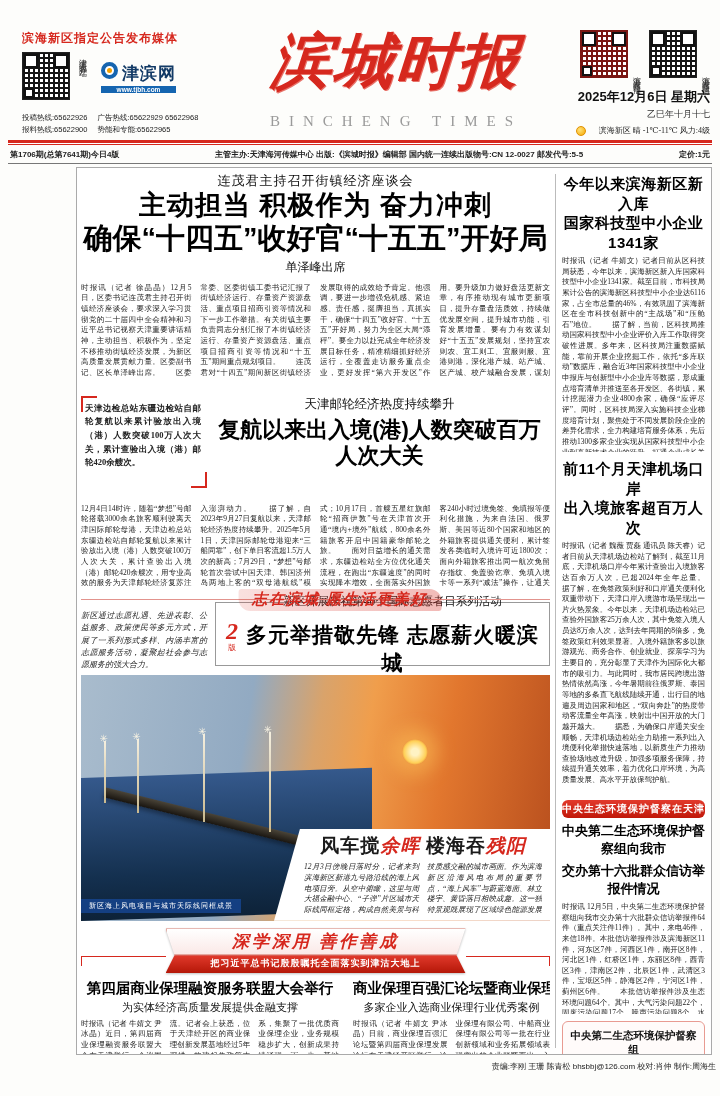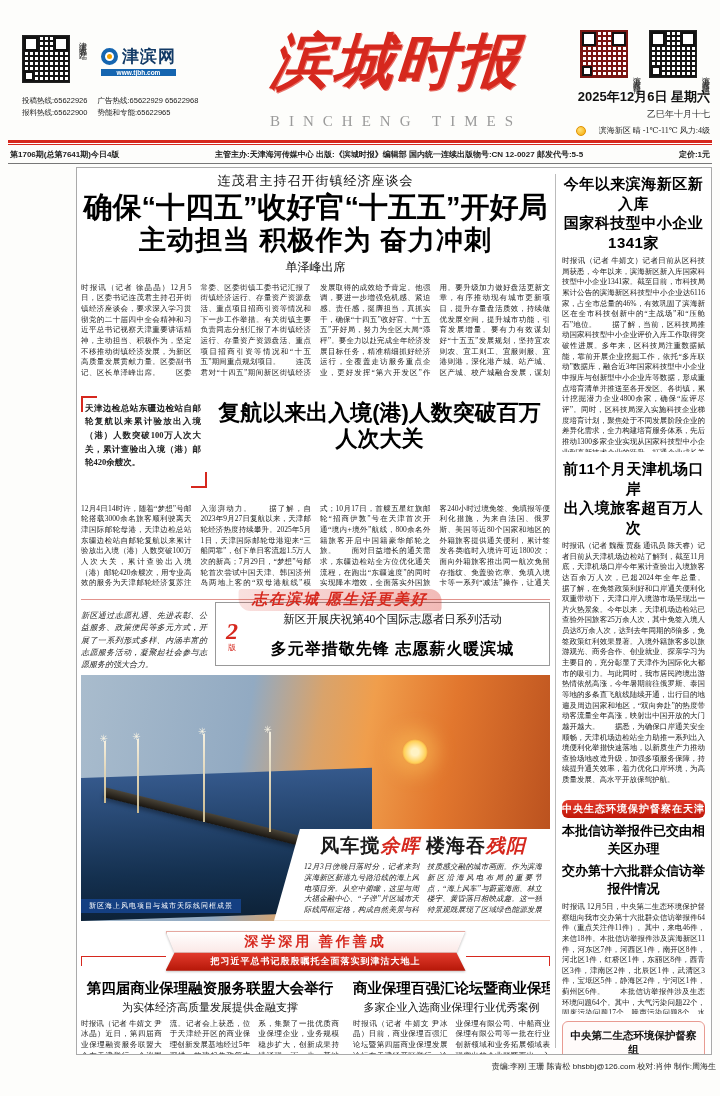--- a/index.html
+++ b/index.html
@@ -15,21 +15,21 @@
         background: repeating-linear-gradient(0deg,#151515 0 2px,transparent 2px 5px),
                     repeating-linear-gradient(90deg,#151515 0 2px,#fff 2px 5px); }
   .qr::before,.qr::after { content:""; position:absolute; width:10px; height:10px; border:2px solid #111; background:#fff; }
   .qr::before { top:1px; left:1px; }
   .qr::after { top:1px; right:1px; }
   .qr .finder { position:absolute; bottom:1px; left:1px; width:10px; height:10px; border:2px solid #111; background:#fff; }
   .qr.red { background: repeating-linear-gradient(0deg,#7a1612 0 2px,transparent 2px 5px),
                         repeating-linear-gradient(90deg,#7a1612 0 2px,#fff 2px 5px); border-color:#7a1612; }
   .vlabel { writing-mode:vertical-rl; font-size:8px; letter-spacing:2px; color:#333; height:52px; }
   .jbw { margin-left:8px; display:flex; flex-direction:column; justify-content:center; height:50px; }
-  .jbw-row { display:flex; align-items:center; gap:4px; }
+  .jbw-row { display:flex; align-items:flex-start; gap:4px; }
   .jbw-circle { width:17px; height:17px; border-radius:50%; border:4px solid #1565b0; background:#fff; position:relative; }
   .jbw-circle::after{ content:""; position:absolute; left:2px; top:2px; width:5px; height:5px; border-radius:50%; background:#f2a000;}
   .jbw-name { font-size:17px; font-weight:bold; color:#123a66; font-family:"Liberation Sans",sans-serif; letter-spacing:1px; }
   .jbw-url { background:#1565b0; color:#fff; font-size:6.5px; font-weight:bold; text-align:center; margin-top:1px; padding:0 3px; font-family:"Liberation Sans",sans-serif; }
   .hotlines { margin-top:4px; font-size:7.5px; color:#222; line-height:1.6; white-space:nowrap; font-family:"Liberation Sans",sans-serif;}
   .hotlines span { margin-right:10px; }
   .mh-center { flex:1; text-align:center; padding-top:2px; }
   .np-title { font-size:60px; line-height:1.0; font-weight:bold; color:#d6281e; font-style:italic; transform:skewX(-4deg); letter-spacing:2px; text-shadow:1px 1px 0 #e8736a; }
   .np-title-en { margin-top:21px; font-size:15px; letter-spacing:9px; color:#9a9a9a; font-family:"Liberation Serif",serif; }
   .mh-right { width:158px; text-align:right; }
@@ -76,21 +76,21 @@
   .vol { position:relative; margin-top:12px; height:64px; display:flex; gap:8px; }
   .vol::before { content:""; position:absolute; top:-3px; left:0; right:0; border-top:1px solid #e2938d; }
   .vol-banner { position:absolute; top:-13px; left:50%; transform:translateX(-38%); background:linear-gradient(100deg,rgba(214,40,30,.14),rgba(214,40,30,.32)); color:#d6281e; font-weight:bold; font-style:italic; font-size:15px; letter-spacing:2px; padding:1px 14px 2px 14px; border-radius:3px 12px 3px 12px; z-index:2; white-space:nowrap; }
   .vol-note { width:126px; font-size:8px; font-style:italic; line-height:1.55; text-align:justify; color:#222; padding-top:8px; }
   .vol-box { flex:1; border:1px solid #999; display:flex; align-items:center; gap:8px; padding:8px 10px 4px 10px; }
   .page-mark { color:#d6281e; text-align:center; line-height:1; font-family:"Liberation Serif",serif; }
   .page-num { font-size:24px; font-weight:bold; font-style:italic; display:block; }
   .page-ban { font-size:8px; display:block; margin-top:1px; }
   .vol-titles { flex:1; text-align:center; }
   .vol-kicker { font-size:11.5px; color:#111; }
-  .vol-h { font-size:16px; margin-top:12px; letter-spacing:1px; }
+  .vol-h { font-size:21px; margin-top:12px; letter-spacing:1px; }
 
   
   .photo { position:relative; margin-top:9px; height:246px; overflow:hidden;
     background:linear-gradient(100deg,#a9bccd 0%,#92aac2 34%,#d9a36b 48%,#f09e4c 58%,#e2772e 74%,#b64d1d 100%); }
   .sea { position:absolute; left:0; bottom:0; width:62%; height:58%; background:linear-gradient(#35598c,#14304f 70%,#0d2238); transform:skewY(-2deg); transform-origin:left bottom; }
   .breakwater { position:absolute; left:4%; bottom:34%; width:70%; height:10px; background:linear-gradient(#4a4438,#191510); transform:rotate(14deg); box-shadow:0 3px 4px rgba(0,0,0,.35); }
   .turbine { position:absolute; width:2px; background:linear-gradient(#f5efdf,#c9b98f); }
   .turbine::before { content:"✳"; position:absolute; top:-8px; left:-5px; font-size:10px; color:#f7f3e4; }
   .t1 { height:74px; left:12%; bottom:44%; }
   .t2 { height:88px; left:26%; bottom:40%; }
@@ -105,21 +105,21 @@
   .inset-h .redcal { color:#d6281e; font-style:italic; }
   .inset-body { margin-top:3px; font-size:7.5px; font-style:italic; line-height:1.45; text-align:justify; height:58px; overflow:hidden; }
 
   
   .ribbon-row { margin-top:10px; display:flex; align-items:center; height:40px; }
   .ribbon-rule { flex:1; border-top:1px solid #d6281e; position:relative; top:6px; }
   .ribbon-rule::after { content:""; position:absolute; top:-1px; width:1px; height:10px; background:#d6281e; }
   .ribbon-rule.l::after { left:0; }
   .ribbon-rule.r::after { right:0; }
   .ribbon { width:300px; filter:drop-shadow(0 1px 1px rgba(0,0,0,.25)); }
-  .ribbon-top { background:linear-gradient(#fff,#fbe9e7); border:1px solid #e5a79f; text-align:center; color:#d6281e; font-weight:bold; font-size:14px; letter-spacing:3px; padding:1px 0; clip-path:polygon(0 0,100% 0,97% 100%,3% 100%); }
+  .ribbon-top { background:linear-gradient(#fff,#fbe9e7); border:1px solid #e5a79f; text-align:center; color:#d6281e; font-weight:bold; font-style:italic; font-size:17px; letter-spacing:3px; padding:1px 0; clip-path:polygon(0 0,100% 0,97% 100%,3% 100%); }
   .ribbon-bot { background:linear-gradient(#e23a2c,#b51708); color:#fff; text-align:center; font-size:9px; font-weight:bold; letter-spacing:1px; padding:2px 0 3px 0; clip-path:polygon(3% 0,97% 0,100% 100%,0 100%); font-family:"Liberation Sans",sans-serif;}
 
   
   .bottom-row { display:flex; gap:14px; margin-top:8px; }
   .bot-art { overflow:hidden; }
   .bot-art.a { width:258px; }
   .bot-art.b { flex:1; }
   .bot-h { font-size:14.5px; white-space:nowrap; }
   .bot-deck { text-align:center; font-size:11px; margin-top:2px; color:#111; }
   .bot-body { margin-top:4px; height:72px; overflow:hidden; }
@@ -137,20 +137,21 @@
   .hot-box { border:1px solid #e89b92; border-radius:6px; background:#fffbfa; padding:6px 7px 4px 7px; margin-bottom:7px; }
   .hot-title { text-align:center; font-weight:bold; font-size:10.5px; line-height:1.35; font-family:"Liberation Sans",sans-serif; color:#111; }
 
   .footer { margin:6px 4px 0 0; text-align:right; font-size:8px; color:#222; font-family:"Liberation Sans",sans-serif; }
 </style>
 </head>
 <body>
 
 <div class="masthead">
   <div class="mh-left">
+    <div class="tagline">滨海新区指定公告发布媒体</div>
     <div class="mh-logos">
       <div class="qr">
           <span class="finder"></span>
         </div>
       <div class="vlabel">津滨海客户端</div>
       <div class="jbw">
         <div class="jbw-row">
           <span class="jbw-circle"></span>
           <span class="jbw-name">津滨网</span>
         </div>
@@ -199,30 +200,31 @@
   <span>主管主办:天津海河传媒中心  出版:《滨城时报》编辑部  国内统一连续出版物号:CN 12-0027  邮发代号:5-5</span>
   <span>定价:1元</span>
 </div>
 
 <div class="frame">
 
   <div class="main-col">
 
     <div>
       <div class="kicker">连茂君主持召开街镇经济座谈会</div>
+      <div class="hl lead-h1">主动担当 积极作为 奋力冲刺</div>
       <div class="hl lead-h2">确保“十四五”收好官“十五五”开好局</div>
-      <div class="hl lead-h1">主动担当 积极作为 奋力冲刺</div>
       <div class="deck">单泽峰出席</div>
       <div class="tiny cols-4 lead-body">时报讯（记者 徐晶晶）12月5日，区委书记连茂君主持召开街镇经济座谈会，要求深入学习贯彻党的二十届四中全会精神和习近平总书记视察天津重要讲话精神，主动担当、积极作为，坚定不移推动街镇经济发展，为新区高质量发展贡献力量。区委副书记、区长单泽峰出席。　　区委常委、区委街镇工委书记汇报了街镇经济运行、存量资产资源盘活、重点项目招商引资等情况和下一步工作举措。有关街镇主要负责同志分别汇报了本街镇经济运行、存量资产资源盘活、重点项目招商引资等情况和“十五五”期间重点规划项目。　　连茂君对“十四五”期间新区街镇经济发展取得的成效给予肯定。他强调，要进一步增强危机感、紧迫感、责任感，挺膺担当，真抓实干，确保“十四五”收好官、“十五五”开好局，努力为全区大局“添秤”。要全力以赴完成全年经济发展目标任务，精准精细抓好经济运行，全覆盖走访服务重点企业，更好发挥“第六开发区”作用。要升级加力做好盘活更新文章，有序推动现有城市更新项目，提升存量盘活质效，持续做优发展空间，提升城市功能，引育发展增量。要有力有效谋划好“十五五”发展规划，坚持宜农则农、宜工则工、宜服则服、宜港则港，深化港产城、站产城、区产城、校产城融合发展，谋划好区域特色发展文章，围绕开发区主导产业和龙头企业，谋划好成龙配套发展文章；围绕人民群众的“医、养、学、体、文、旅”需求，谋划好生活性服务业发展文章。要全心全力充分激发街镇发展动能、势能和专能，坚持业绩导向，科学精准完善考核体系，强化学习培训和实践锻炼，全面提升抓经济、抓盘活、抓招商的能力水平，以实干实绩推动街镇经济发展不断取得新突破。　　区领导罗平、魏彬参加。</div>
     </div>
 
     <div class="cruise">
       <div class="cruise-head">
         <div class="pull-quote">天津边检总站东疆边检站自邮轮复航以来累计验放出入境（港）人数突破100万人次大关，累计查验出入境（港）邮轮420余艘次。</div>
         <div class="cruise-titles">
+          <div class="cruise-kicker">天津邮轮经济热度持续攀升</div>
           <div class="hl cruise-h">复航以来出入境(港)人数突破百万人次大关</div>
         </div>
       </div>
       <div class="tiny cols-4 cruise-body">12月4日14时许，随着“梦想”号邮轮搭载3000余名旅客顺利驶离天津国际邮轮母港，天津边检总站东疆边检站自邮轮复航以来累计验放出入境（港）人数突破100万人次大关，累计查验出入境（港）邮轮420余艘次，用专业高效的服务为天津邮轮经济复苏注入澎湃动力。　　据了解，自2023年9月27日复航以来，天津邮轮经济热度持续攀升。2025年5月1日，天津国际邮轮母港迎来“三船同靠”，创下单日客流超1.5万人次的新高；7月29日，“梦想”号邮轮首次尝试中国天津、韩国济州岛两地上客的“双母港航线”模式；10月17日，首艘五星红旗邮轮“招商伊敦”号在天津首次开通“境内+境外”航线，800余名外籍旅客开启中国籍豪华邮轮之旅。　　面对日益增长的通关需求，东疆边检站全方位优化通关流程，在跑出“东疆速度”的同时实现降本增效，全面落实外国旅客240小时过境免签、免填报等便利化措施，为来自法国、俄罗斯、美国等近80个国家和地区的外籍旅客提供通关便利，累计签发各类临时入境许可近1800次；面向外籍旅客推出同一航次免留存指纹、免盖验讫章、免填入境卡等一系列“减法”操作，让通关全流程更加高效，确保邮轮在港期间运营效率和安全。　　从“海洋旋律”号275天环球航线抵达天津接待1800余名国际游客，到“爱达·地中海”号回归推动母港重回“双邮轮”运营模式，东疆边检站的服务保障能力随邮轮经济复苏持续提升。</div>
     </div>
 
     <div class="vol">
       <div class="vol-banner">志在滨城 愿生活更美好</div>
       <div class="vol-note">新区通过志愿礼遇、先进表彰、公益服务、政策便民等多元方式，开展了一系列形式多样、内涵丰富的志愿服务活动，凝聚起社会参与志愿服务的强大合力。</div>
       <div class="vol-box">
@@ -287,21 +289,21 @@
     </div>
 
     <div class="r-art">
       <div class="hl r-h">前11个月天津机场口岸</div>
       <div class="hl r-h">出入境旅客超百万人次</div>
       <div class="r-body air">时报讯（记者 魏薇 贾磊 通讯员 陈天睿）记者日前从天津机场边检站了解到，截至11月底，天津机场口岸今年累计查验出入境旅客达百余万人次，已超2024年全年总量。　　据了解，在免签政策利好和口岸通关便利化双重带动下，天津口岸入境游市场呈现出一片火热景象。今年以来，天津机场边检站已查验外国旅客25万余人次，其中免签入境人员达8万余人次，达到去年同期的8倍多，免签政策红利效果显著。入境外籍旅客多以旅游观光、商务合作、创业就业、探亲学习为主要目的，充分彰显了天津作为国际化大都市的吸引力。与此同时，我市居民跨境出游热情依然高涨，今年暑期前往俄罗斯、泰国等地的多条直飞航线陆续开通，出行目的地遍及周边国家和地区，“双向奔赴”的热度带动客流量全年高涨，映射出中国开放的大门越开越大。　　据悉，为确保口岸通关安全顺畅，天津机场边检站全力助推一系列出入境便利化举措快速落地，以新质生产力推动查验场地改造升级，加强多项服务保障，持续提升通关效率，着力优化口岸环境，为高质量发展、高水平开放保驾护航。</div>
     </div>
 
     <div class="r-art">
       <div class="red-banner">中央生态环境保护督察在天津</div>
-      <div class="hl insp-h">本批信访举报件已交由相关区办理</div>
+      <div class="hl insp-h">中央第二生态环境保护督察组向我市</div>
       <div class="hl insp-h">交办第十六批群众信访举报件情况</div>
       <div class="r-body insp">时报讯 12月5日，中央第二生态环境保护督察组向我市交办第十六批群众信访举报件64件（重点关注件11件）。其中，来电46件，来信18件。本批信访举报件涉及滨海新区11件，河东区7件，河西区1件，南开区8件，河北区1件，红桥区1件，东丽区8件，西青区3件，津南区2件，北辰区1件，武清区3件，宝坻区5件，静海区2件，宁河区1件，蓟州区6件。　　本批信访举报件涉及生态环境问题64个。其中，大气污染问题22个，固废污染问题17个，噪声污染问题8个，水污染问题7个，生态破坏问题4个，其他污染问题3个，辐射污染问题2个。　　当日，本批信访举报件已交由相关区办理。</div>
     </div>
 
     <div class="hot-box">
       <div class="hot-title">中央第二生态环境保护督察组</div>
 
     </div>
 
   </div>

